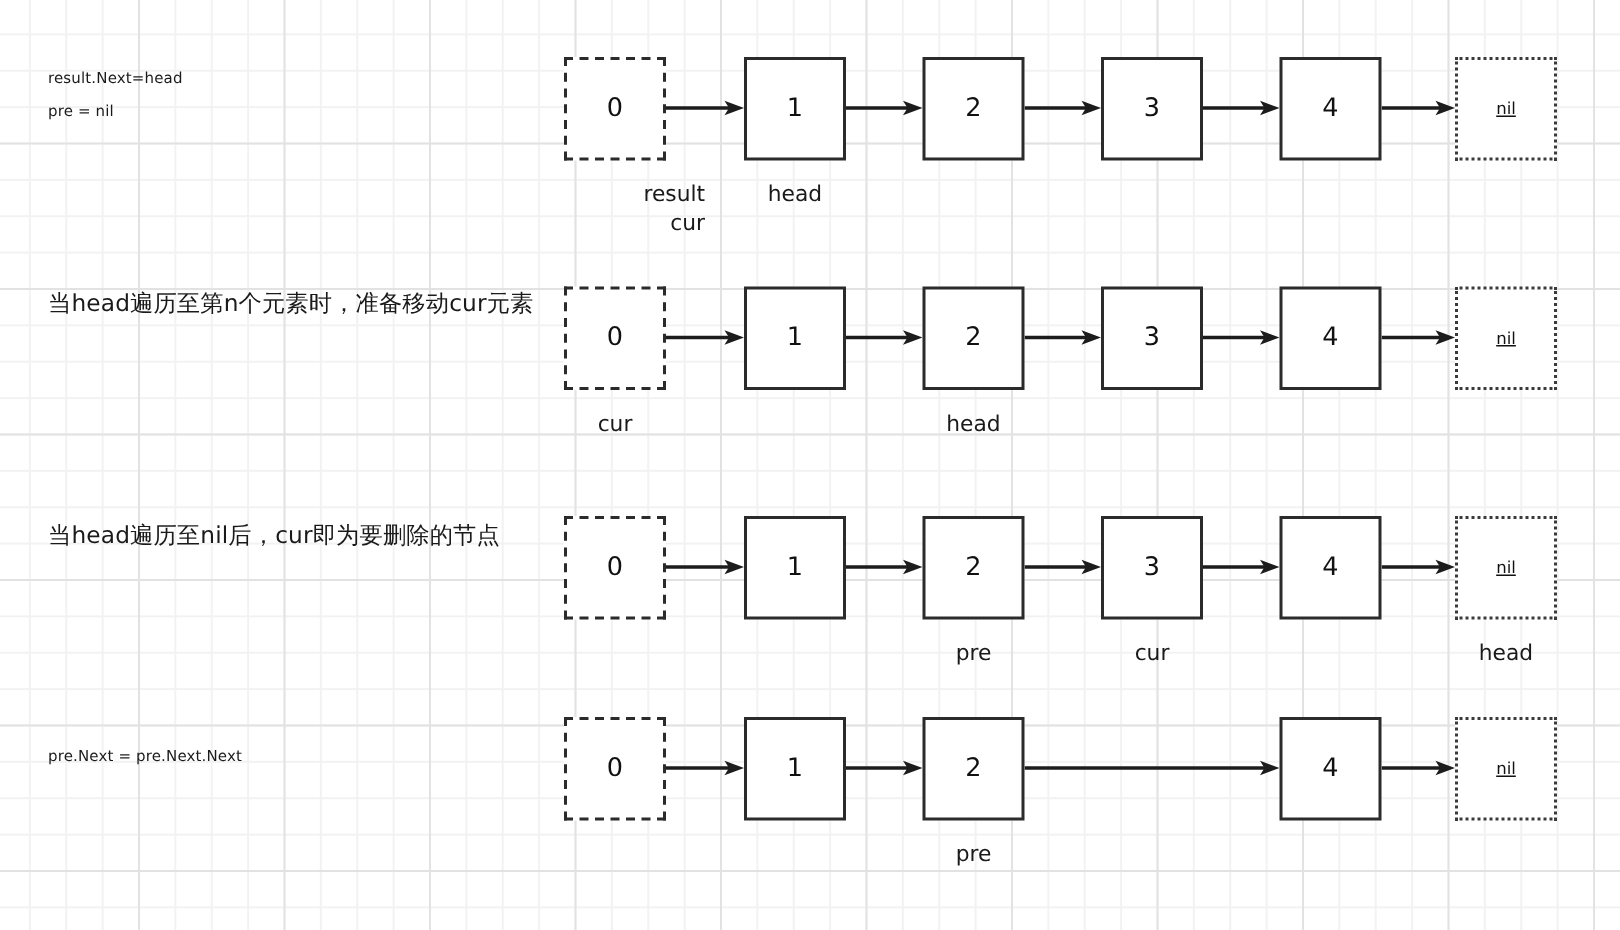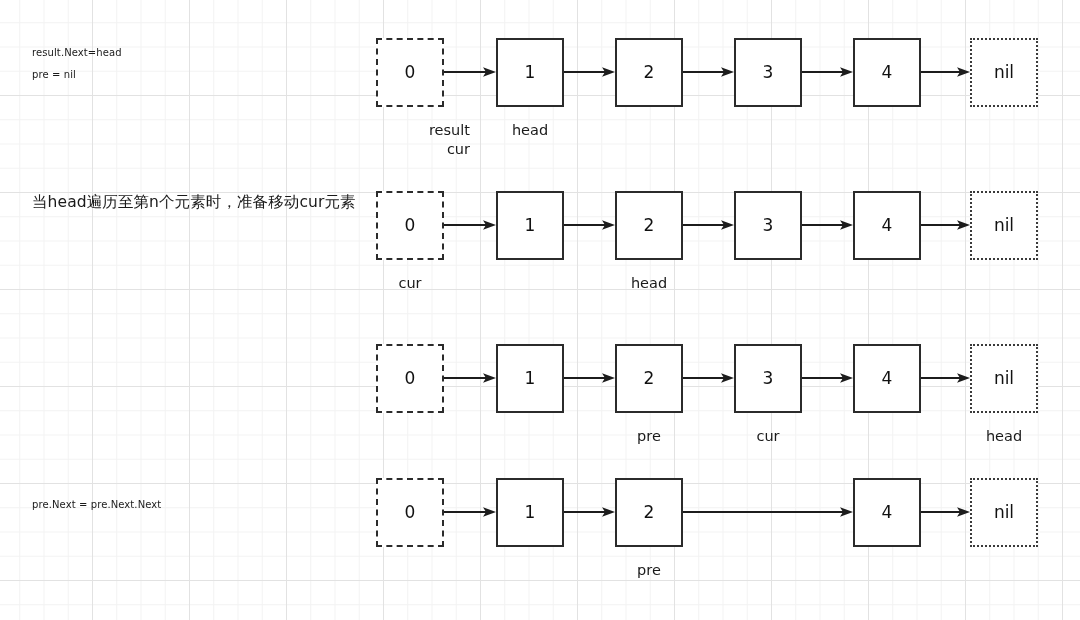--- a/index.html
+++ b/index.html
@@ -73,21 +73,22 @@
     line-height: 1;
   }
   .node.solid {
     border: 2.2px solid #2b2b2b;
   }
   .node.dashed {
     border: 2.2px dashed #2b2b2b;
   }
   .node.dotted {
     border: 2.4px dotted #3a3a3a;
-    font-size: 17px;
+    font-size: 11px;
+    text-decoration: underline;
   }
 
   .nlabel {
     position: absolute;
     font-size: 14.5px;
     color: #1a1a1a;
     text-align: center;
     width: 120px;
     line-height: 19px;
     white-space: pre-line;
@@ -189,20 +190,21 @@
         <div class="nlabel" style="left: 350px; top: 273.5px;">cur</div>
         <div class="node solid" style="left: 496px; top: 190.5px;">1</div>
         <div class="node solid" style="left: 615px; top: 190.5px;">2</div>
         <div class="nlabel" style="left: 589px; top: 273.5px;">head</div>
         <div class="node solid" style="left: 734px; top: 190.5px;">3</div>
         <div class="node solid" style="left: 853px; top: 190.5px;">4</div>
         <div class="node dotted" style="left: 970px; top: 190.5px;">nil</div>
       </div>
     </div>
     <div class="row" style="top: 0px; height: 620px;">
+      <div class="caption cn" style="top: 345px;">当head遍历至nil后，cur即为要删除的节点</div>
       <div class="chain">
         <div class="arrow" style="left: 444px; top: 372px; width: 52px;">
           <svg width="52" height="12" viewBox="0 0 52 12">
             <line class="ink" x1="0" y1="6" x2="43" y2="6"></line>
             <polygon class="inkfill" points="52,6 39,1.2 42,6 39,10.8"></polygon>
           </svg>
         </div>
         <div class="arrow" style="left: 564px; top: 372px; width: 51px;">
           <svg width="51" height="12" viewBox="0 0 51 12">
             <line class="ink" x1="0" y1="6" x2="42" y2="6"></line>

